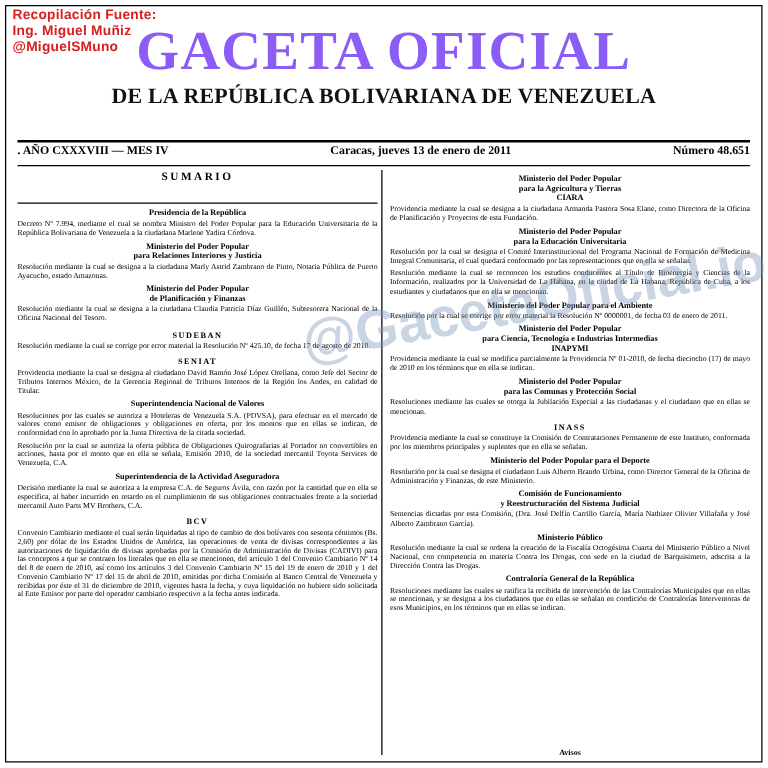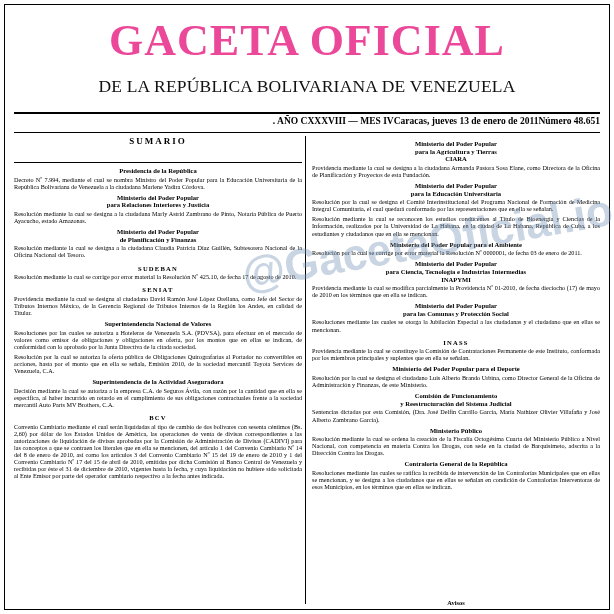--- a/index.html
+++ b/index.html
@@ -75,28 +75,28 @@
     text-align: center;
   }
   .masthead .title {
     font-family: "Liberation Serif", serif;
     font-weight: bold;
     font-size: 44px;
     letter-spacing: 1px;
     line-height: 46px;
     margin: 0;
     padding: 0;
-    color: #ec4899;
+    color: #8b5cf6;
   }
   .masthead .subtitle {
     font-family: "Liberation Serif", serif;
-    font-weight: normal;
+    font-weight: bold;
     font-size: 17.5px;
     letter-spacing: 0.2px;
-    margin-top: 12px;
+    margin-top: 2px;
     color: #111;
   }
 
   .rule-thick {
     position: absolute;
     left: 14px;
     right: 14px;
     top: 112px;
     border-top: 2px solid #000;
   }
@@ -108,21 +108,21 @@
     border-top: 1px solid #000;
   }
 
   
   .issue-line {
     position: absolute;
     left: 14px;
     right: 14px;
     top: 116px;
     display: flex;
-    justify-content: flex-end;
+    justify-content: space-between;
     align-items: baseline;
     font-family: "Liberation Serif", serif;
     font-size: 9.5px;
     font-weight: bold;
   }
   .issue-line span { white-space: nowrap; }
 
   
   .columns {
     position: absolute;
@@ -188,20 +188,25 @@
     font-size: 6.4px;
     font-weight: bold;
   }
 </style>
 </head>
 <body>
 
 <div id="page">
   <div class="scan-frame"></div>
 
+  <div class="watermark-top">
+    <div>Recopilación Fuente:</div>
+    <div>Ing. Miguel Muñiz</div>
+    <div>@MiguelSMuno</div>
+  </div>
 
   <div class="watermark-center">@GacetaOficial.io</div>
 
   <div class="masthead">
     <div class="title">GACETA OFICIAL</div>
     <div class="subtitle">DE LA REPÚBLICA BOLIVARIANA DE VENEZUELA</div>
   </div>
 
   <div class="rule-thick"></div>
 

